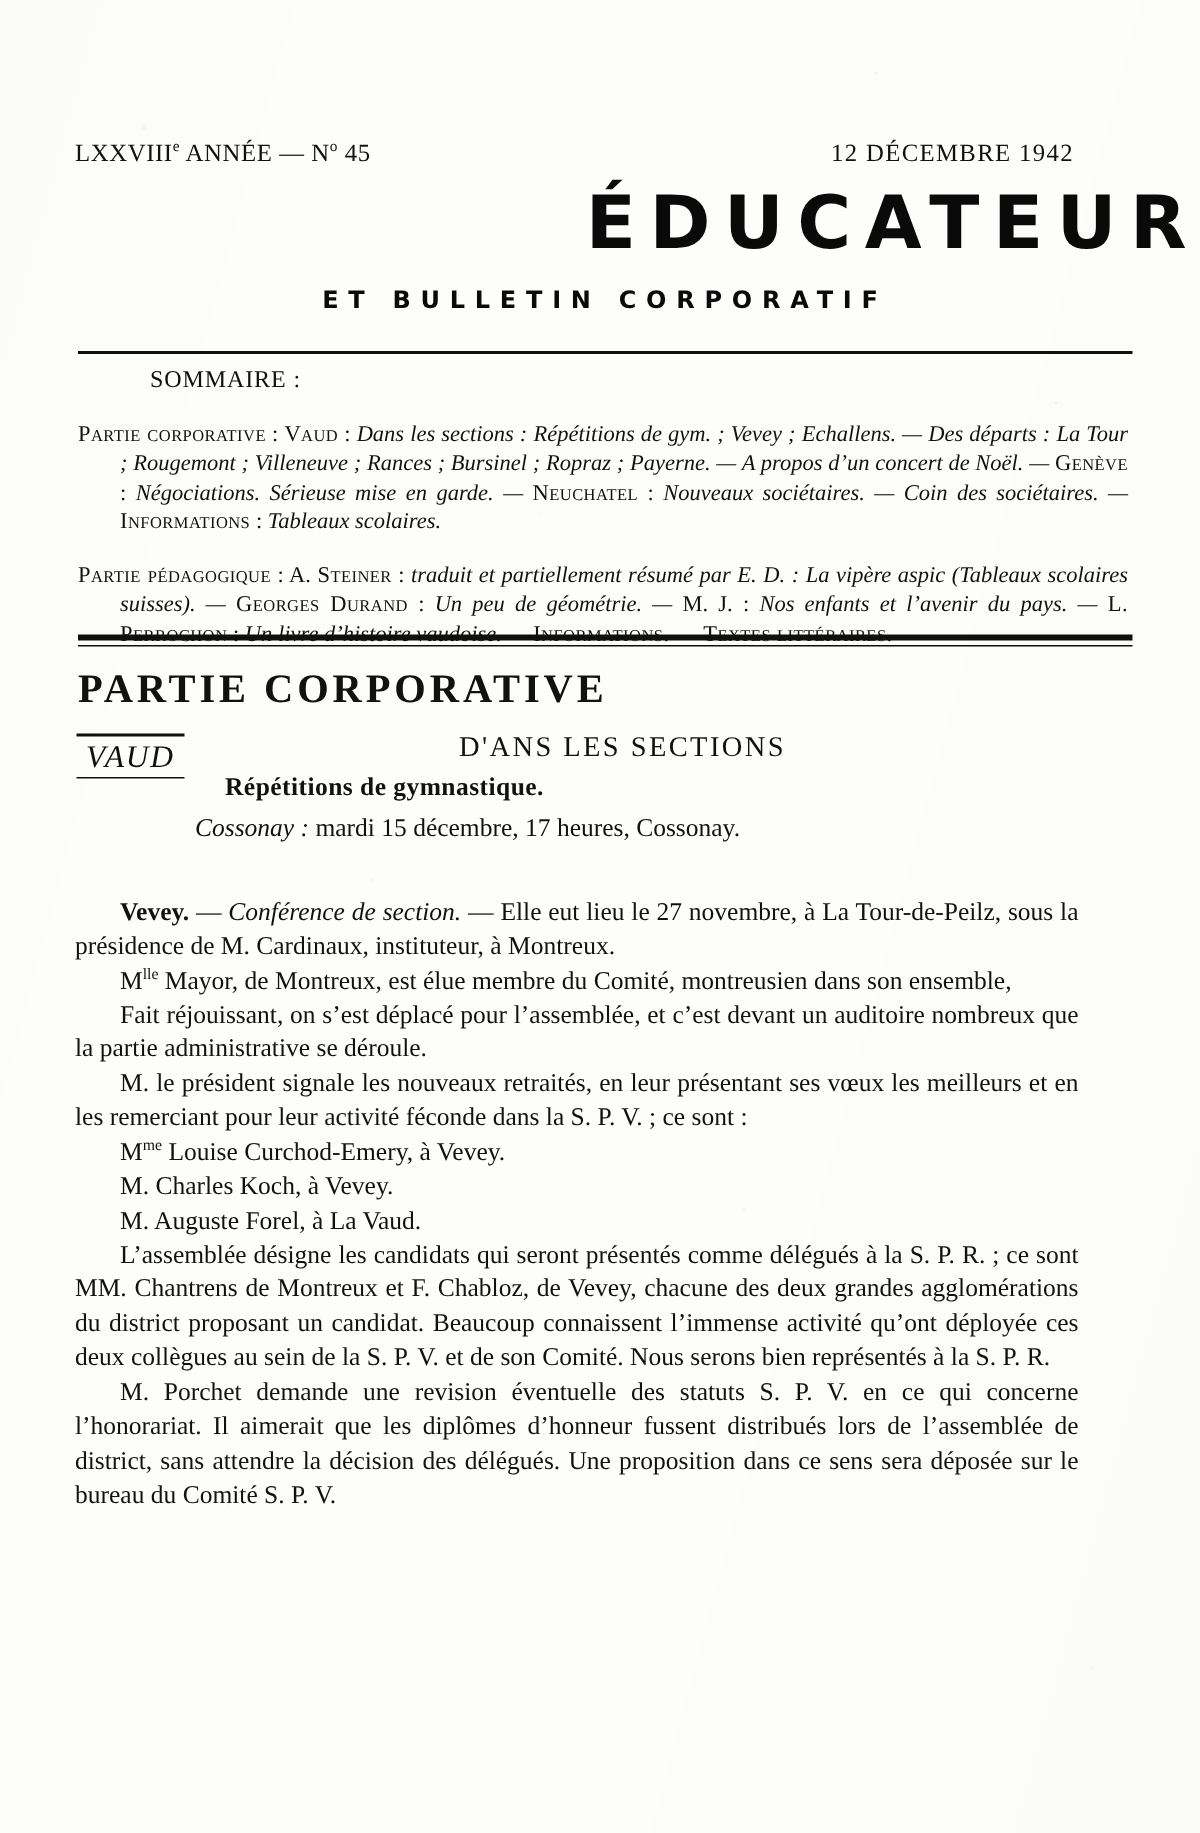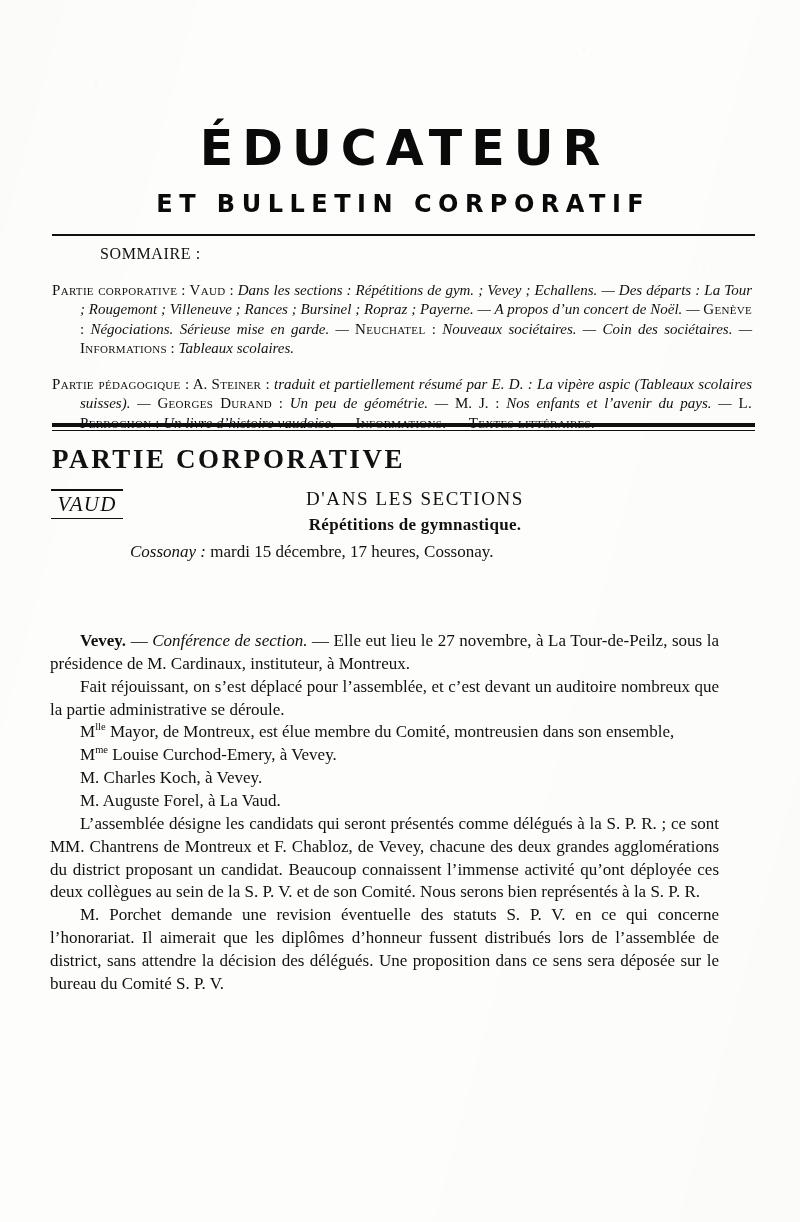--- a/index.html
+++ b/index.html
@@ -61,38 +61,38 @@
     font-size: 0.62em;
     vertical-align: super;
     line-height: 0;
   }
 
   .masthead-title {
     position: absolute;
     left: 0;
     right: 0;
     top: 124px;
-    text-align: center;
+    text-align: right;
     font-family: "DejaVu Sans", "Liberation Sans", sans-serif;
     font-weight: 700;
     font-size: 49px;
     letter-spacing: 9px;
     text-indent: 9px;
     line-height: 1;
     color: #0a0a0a;
   }
   .masthead-sub {
     position: absolute;
     left: 0;
     right: 0;
     top: 192px;
     text-align: center;
     font-family: "DejaVu Sans", "Liberation Sans", sans-serif;
     font-weight: 700;
-    font-size: 24px;
+    font-size: 16px;
     letter-spacing: 6.5px;
     text-indent: 6.5px;
     line-height: 1;
     color: #0a0a0a;
   }
 
   
   .rule-top {
     position: absolute;
     left: 52px;
@@ -185,21 +185,20 @@
     font-size: 19px;
     font-weight: 400;
     letter-spacing: 1.6px;
     line-height: 1;
   }
   .reps-heading {
     position: absolute;
     left: 150px;
     right: 120px;
     top: 516px;
-    text-align: center;
     font-size: 17px;
     font-weight: 700;
     letter-spacing: 0.3px;
     line-height: 1;
   }
 
   
   .schedule {
     position: absolute;
     left: 130px;
@@ -209,21 +208,21 @@
     line-height: 1.33;
   }
   .schedule .sched-row { white-space: nowrap; font-family: Liberation Serif, serif; }
   .schedule .place { font-style: italic; }
 
   
   .body-col {
     position: absolute;
     left: 50px;
     width: 669px;
-    top: 630px;
+    top: 597px;
     font-size: 17px;
     line-height: 1.345;
     text-align: justify;
   }
   .body-col p {
     margin: 0;
     text-indent: 30px;
   }
   .body-col .lead { font-weight: 700; }
   .body-col sup {
@@ -240,20 +239,24 @@
   }
   .name-list li { white-space: nowrap; }
 </style>
 </head>
 <body>
 
 <div class="paper-grain"></div>
 
 <div class="page">
 
+  <div class="issue-line">
+    <div class="issue-left"><span>LXXVIII</span><sup>e</sup><span> ANNÉE — N</span><sup>o</sup><span> 45</span></div>
+    <div class="issue-right">12 DÉCEMBRE 1942</div>
+  </div>
 
   <div class="masthead-title">ÉDUCATEUR</div>
   <div class="masthead-sub">ET BULLETIN CORPORATIF</div>
 
   <div class="rule-top"></div>
 
   <div class="sommaire">
     <div class="sommaire-label">SOMMAIRE :</div>
     <div class="sommaire-entry"><span class="sc">Partie corporative</span><span> : </span><span class="sc">Vaud</span><span> : </span><span class="it">Dans les sections : Répétitions de gym. ; Vevey ; Echallens. — Des départs : La Tour ; Rougemont ; Villeneuve ; Rances ; Bursinel ; Ropraz ; Payerne. — A propos d’un concert de Noël. — </span><span class="sc">Genève</span><span> : </span><span class="it">Négociations. Sérieuse mise en garde. — </span><span class="sc">Neuchatel</span><span> : </span><span class="it">Nouveaux sociétaires. — Coin des sociétaires. — </span><span class="sc">Informations</span><span> : </span><span class="it">Tableaux scolaires.</span></div>
     <div class="sommaire-entry"><span class="sc">Partie pédagogique</span><span> : A. </span><span class="sc">Steiner</span><span> : </span><span class="it">traduit et partiellement résumé par E. D. : La vipère aspic (Tableaux scolaires suisses). — </span><span class="sc">Georges Durand</span><span> : </span><span class="it">Un peu de géométrie. — </span><span>M. J. : </span><span class="it">Nos enfants et l’avenir du pays. — </span><span class="sc">L. Perrochon</span><span> : </span><span class="it">Un livre d’histoire vaudoise. — </span><span class="sc">Informations.</span><span> — </span><span class="sc">Textes littéraires.</span></div>
@@ -275,24 +278,25 @@
   <div class="sections-heading">D'ANS LES SECTIONS</div>
   <div class="reps-heading">Répétitions de gymnastique.</div>
 
   <div class="schedule">
     <div class="sched-row"><span class="place">Cossonay :</span><span> mardi 15 décembre, 17 heures, Cossonay.</span></div>
   </div>
 
   <div class="body-col">
     <p><span class="lead">Vevey.</span><span> — </span><span class="it">Conférence de section.</span><span> — Elle eut lieu le 27 novembre, à La Tour-de-Peilz, sous la présidence de M. Cardinaux, instituteur, à Montreux.</span></p>
 
+    <p><span>M</span><sup>lle</sup><span> Mayor, de Montreux, est élue membre du Comité, montreusien dans son ensemble,</span></p>
+
     <p>Fait réjouissant, on s’est déplacé pour l’assemblée, et c’est devant un auditoire nombreux que la partie administrative se déroule.</p>
 
-    <p><span>M</span><sup>lle</sup><span> Mayor, de Montreux, est élue membre du Comité, montreusien dans son ensemble,</span></p>
-
+    <p>M. le président signale les nouveaux retraités, en leur présentant ses vœux les meilleurs et en les remerciant pour leur activité féconde dans la S. P. V. ; ce sont :</p>
 
     <ul class="name-list">
       <li><span>M</span><sup>me</sup><span> Louise Curchod-Emery, à Vevey.</span></li>
       <li><span>M. Charles Koch, à Vevey.</span><sup></sup><span></span></li>
       <li><span>M. Auguste Forel, à La Vaud.</span><sup></sup><span></span></li>
     </ul>
 
     <p>L’assemblée désigne les candidats qui seront présentés comme délégués à la S. P. R. ; ce sont MM. Chantrens de Montreux et F. Chabloz, de Vevey, chacune des deux grandes agglomérations du district proposant un candidat. Beaucoup connaissent l’immense activité qu’ont déployée ces deux collègues au sein de la S. P. V. et de son Comité. Nous serons bien représentés à la S. P. R.</p>
     <p>M. Porchet demande une revision éventuelle des statuts S. P. V. en ce qui concerne l’honorariat. Il aimerait que les diplômes d’honneur fussent distribués lors de l’assemblée de district, sans attendre la décision des délégués. Une proposition dans ce sens sera déposée sur le bureau du Comité S. P. V.</p>
   </div>

